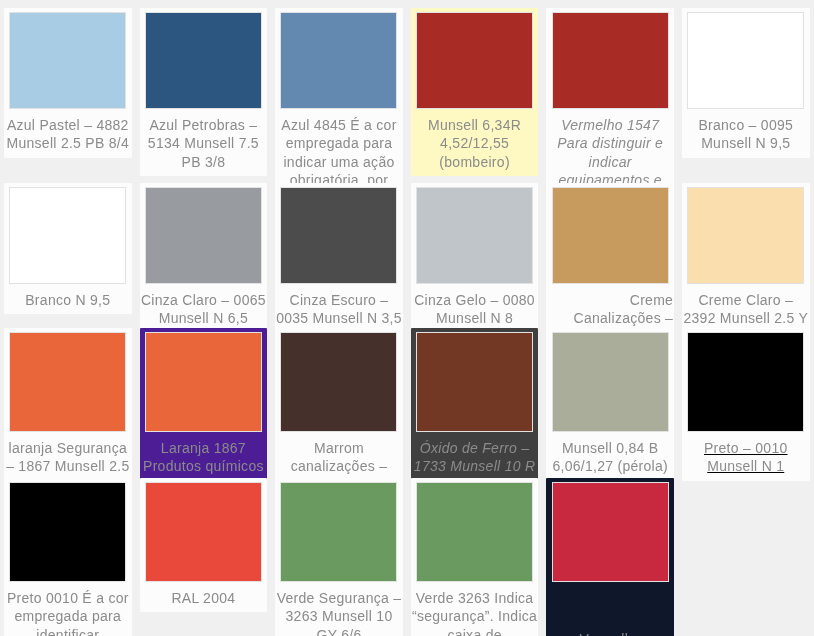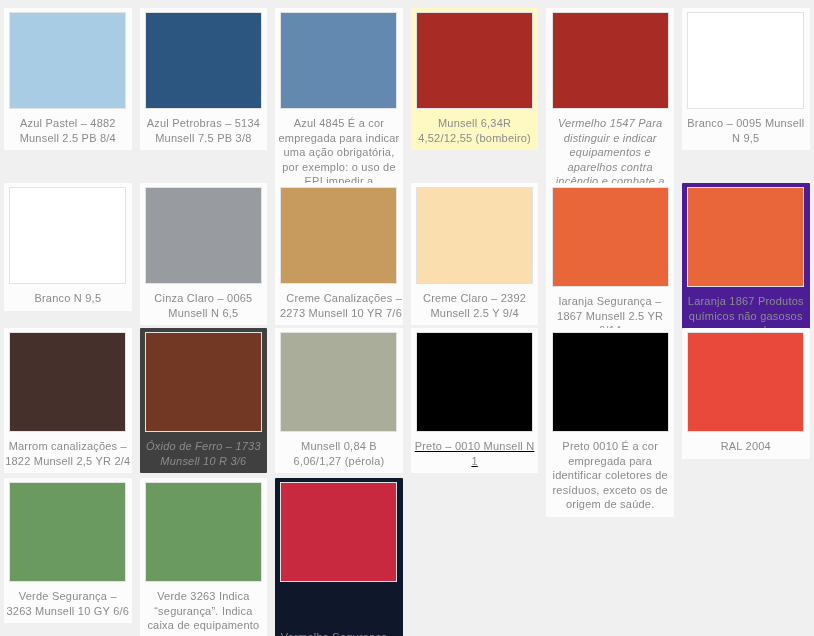--- a/index.html
+++ b/index.html
@@ -44,21 +44,21 @@
   }
   .swatch-chip {
     width: 117px;
     height: 97px;
     border: 1px solid #e2e2e2;
     box-sizing: border-box;
     flex: none;
   }
   .swatch-caption {
     margin-top: 7px;
-    font-size: 11px;
+    font-size: 14px;
     line-height: 1.32;
     color: #8b8b8b;
     text-align: center;
     width: 126px;
     letter-spacing: 0.02em;
     word-wrap: break-word;
   }
   
   .row-1 .swatch-chip { height: 97px; }
   .row-2 .swatch-chip { height: 97px; }
@@ -112,20 +112,32 @@
       </div>
     </div>
     <div class="swatch-card row-2">
       <div class="swatch-card-inner" style="background: rgb(252, 252, 252);">
         <div class="swatch-chip" style="background-color: rgb(152, 155, 160); border-color: rgb(226, 226, 226);"></div>
         <div class="swatch-caption" style="color: rgb(139, 139, 139);">Cinza Claro – 0065 Munsell N 6,5</div>
       </div>
     </div>
     <div class="swatch-card row-2">
       <div class="swatch-card-inner" style="background: rgb(252, 252, 252);">
+        <div class="swatch-chip" style="background-color: rgb(76, 76, 76); border-color: rgb(226, 226, 226);"></div>
+        <div class="swatch-caption" style="color: rgb(139, 139, 139);">Cinza Escuro – 0035 Munsell N 3,5</div>
+      </div>
+    </div>
+    <div class="swatch-card row-2">
+      <div class="swatch-card-inner" style="background: rgb(252, 252, 252);">
+        <div class="swatch-chip" style="background-color: rgb(192, 197, 201); border-color: rgb(226, 226, 226);"></div>
+        <div class="swatch-caption" style="color: rgb(139, 139, 139);">Cinza Gelo – 0080 Munsell N 8</div>
+      </div>
+    </div>
+    <div class="swatch-card row-2">
+      <div class="swatch-card-inner" style="background: rgb(252, 252, 252);">
         <div class="swatch-chip" style="background-color: rgb(199, 154, 94); border-color: rgb(226, 226, 226);"></div>
         <div class="swatch-caption" style="color: rgb(139, 139, 139); text-align: right;">Creme Canalizações – 2273 Munsell 10 YR 7/6</div>
       </div>
     </div>
     <div class="swatch-card row-2">
       <div class="swatch-card-inner" style="background: rgb(252, 252, 252);">
         <div class="swatch-chip" style="background-color: rgb(251, 222, 173); border-color: rgb(226, 226, 226);"></div>
         <div class="swatch-caption" style="color: rgb(139, 139, 139);">Creme Claro – 2392 Munsell 2.5 Y 9/4</div>
       </div>
     </div>

